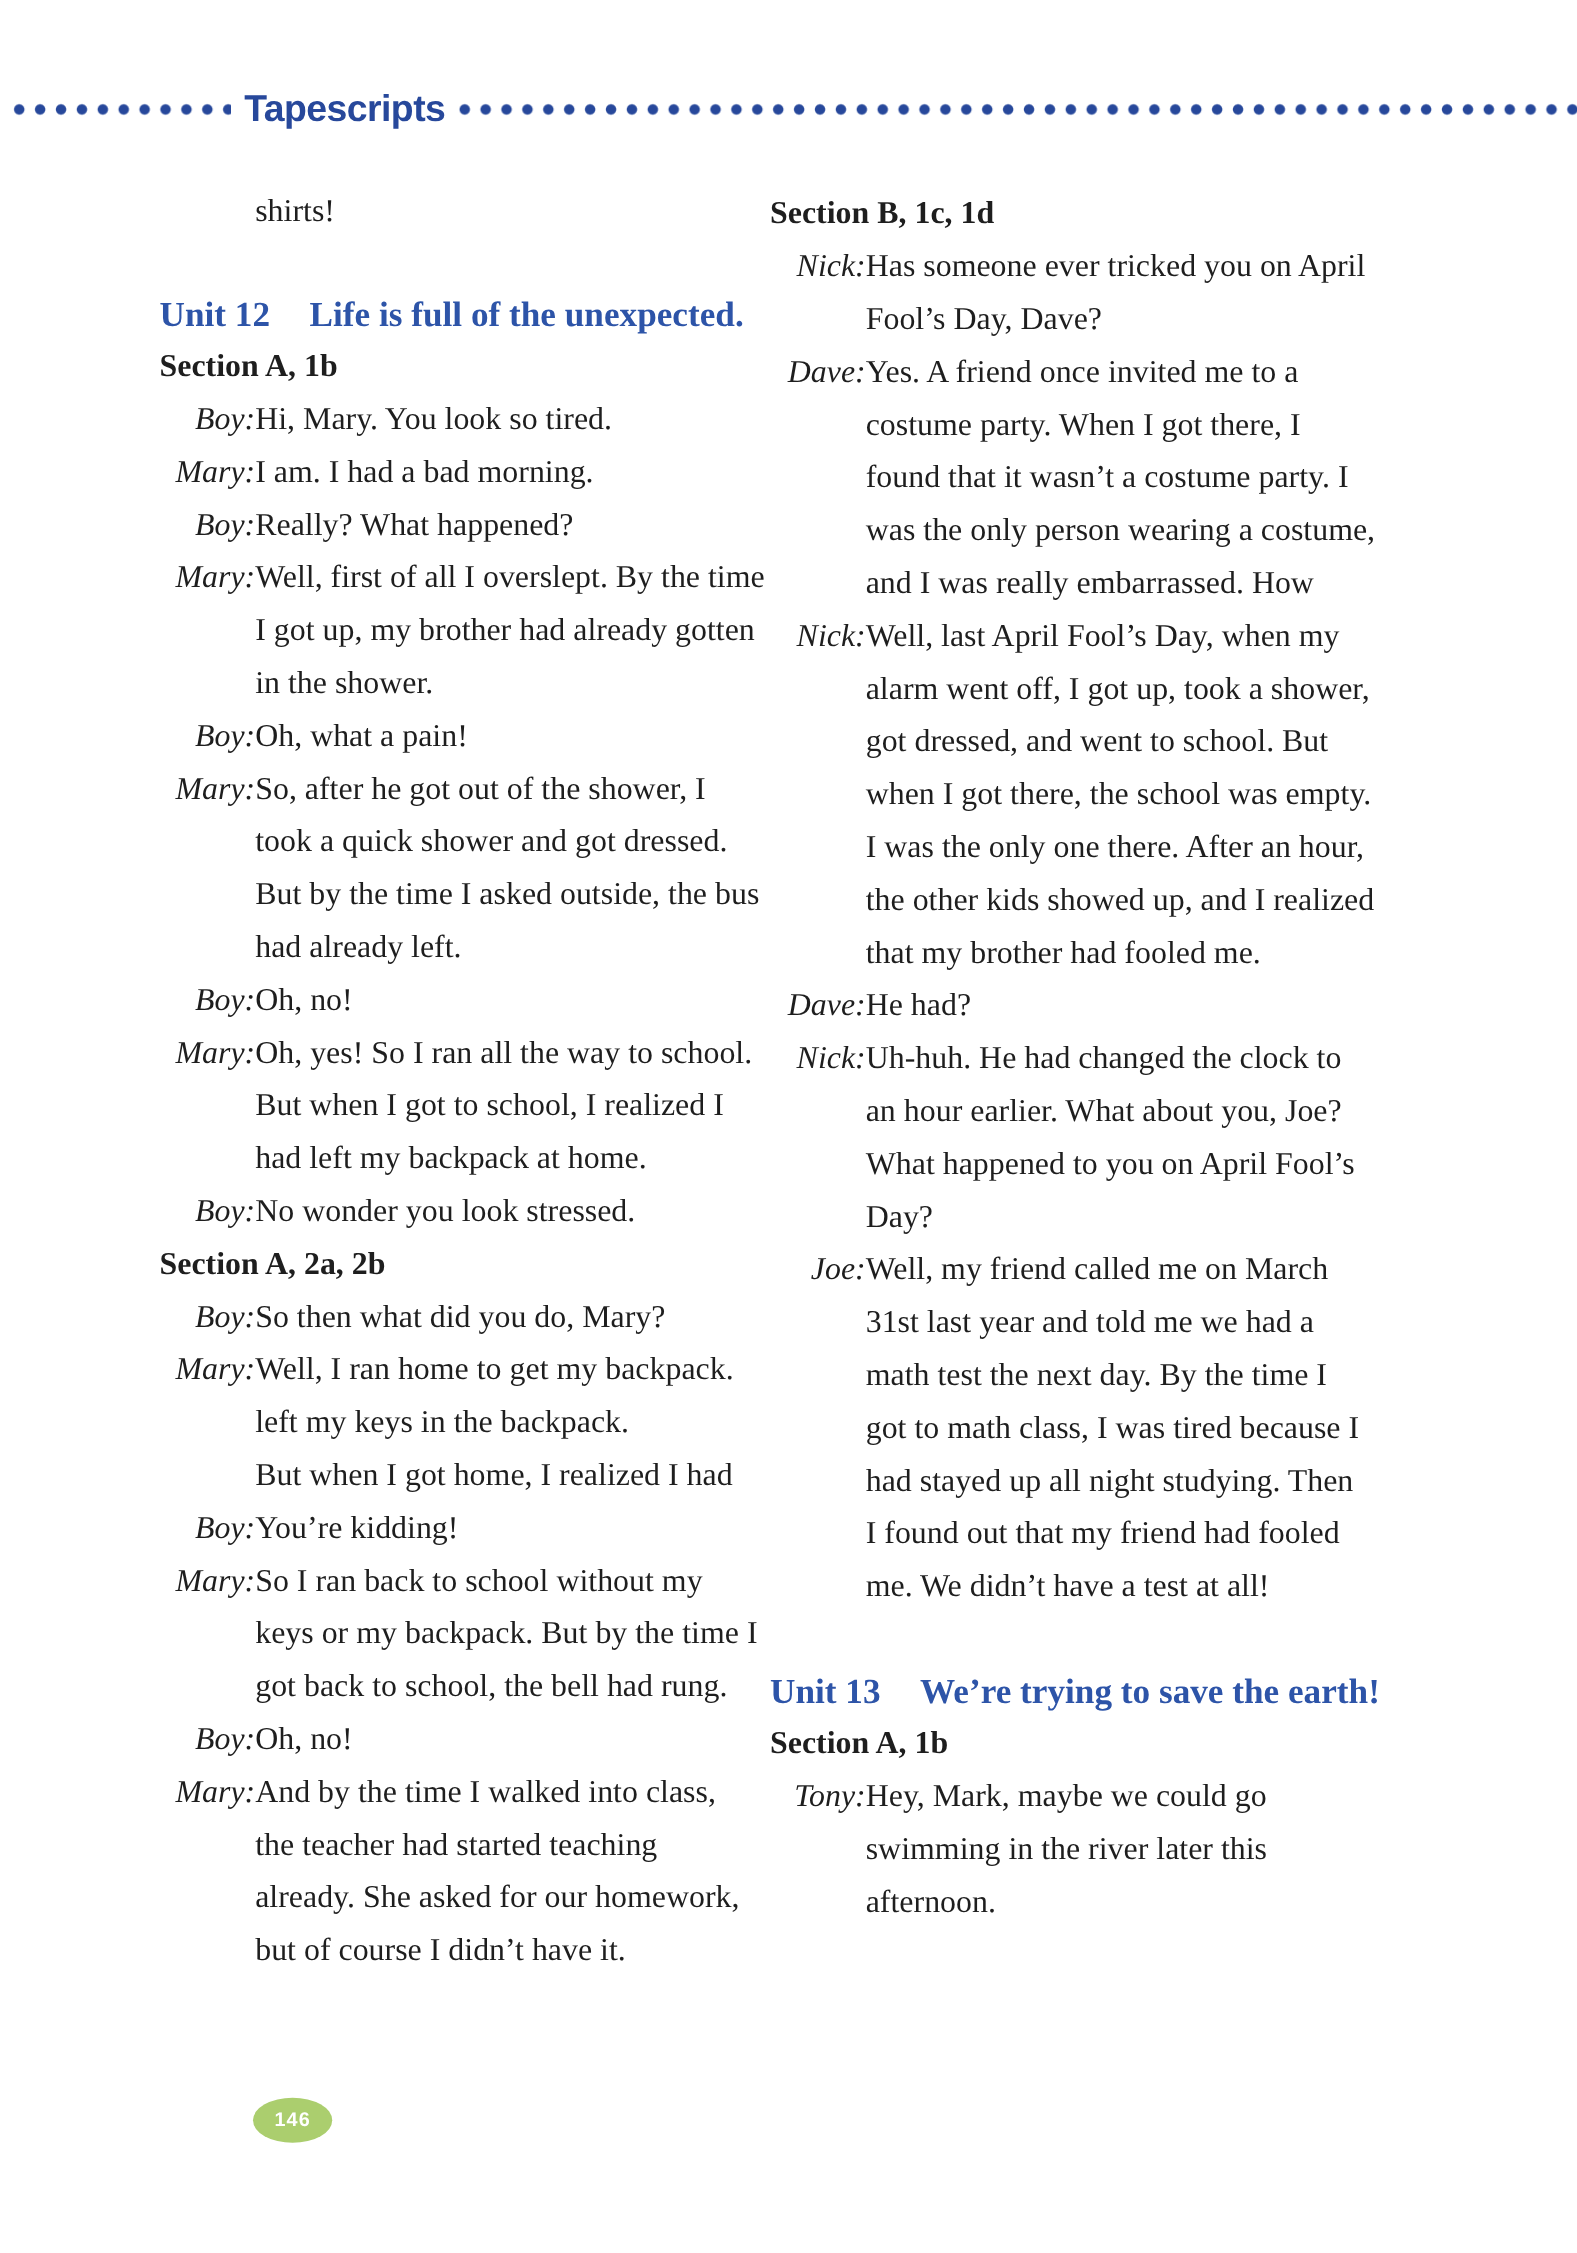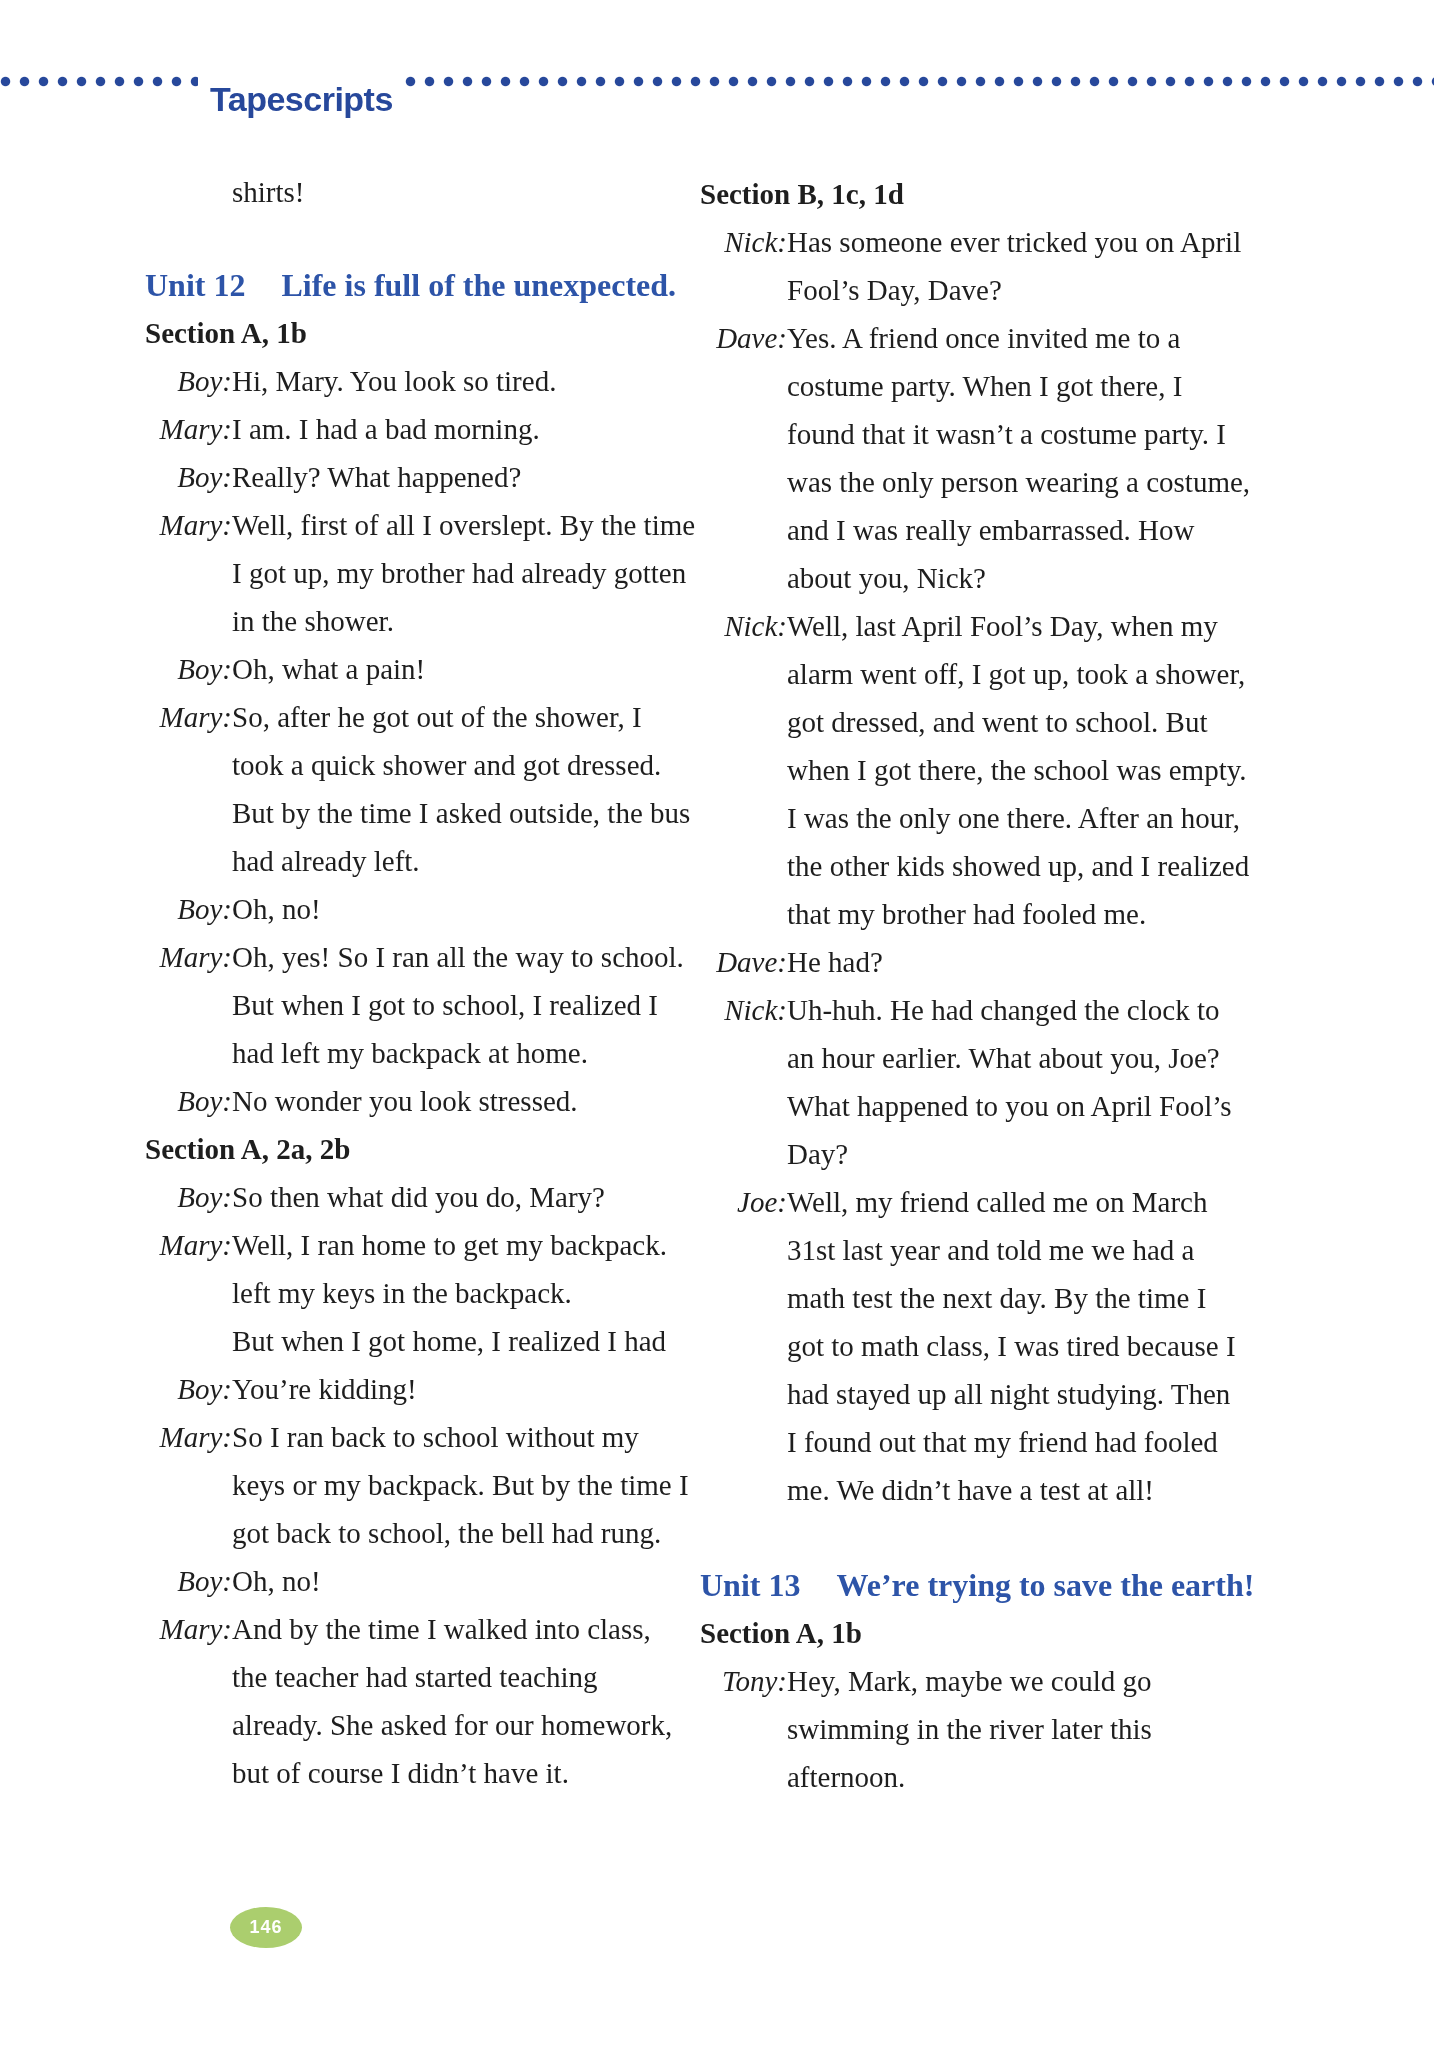--- a/index.html
+++ b/index.html
@@ -6,22 +6,22 @@
   .page{
     position:relative;
     width:1434px;height:2048px;
     background:#ffffff;
     font-family:"Liberation Serif","DejaVu Serif",serif;
     color:#1e1e1e;
     overflow:hidden;
   }
   
   .tape-header{
-    position:absolute;top:76px;left:0;right:0;height:46px;
-    display:flex;align-items:flex-start;
+    position:absolute;top:76px;left:12px;right:0;height:46px;
+    display:flex;align-items:center;
   }
   .dots{
     height:11px;
     background-image:radial-gradient(circle at 5.5px 5.5px, var(--header-blue,#27489b) 4.2px, rgba(0,0,0,0) 5.2px);
     background-size:19px 11px;
     background-repeat:repeat-x;
   }
   .dots-left{width:198px;flex:none;}
   .dots-right{flex:1;}
   .tape-title{
@@ -193,21 +193,20 @@
         </div>
       </div>
       <div class="turn">
         <div class="speaker">Dave:</div>
         <div class="text">
           <div class="line">Yes. A friend once invited me to a</div>
           <div class="line">costume party. When I got there, I</div>
           <div class="line">found that it wasn’t a costume party. I</div>
           <div class="line">was the only person wearing a costume,</div>
           <div class="line">and I was really embarrassed. How</div>
-          <div class="line">about you, Nick?</div>
         </div>
       </div>
       <div class="turn">
         <div class="speaker">Nick:</div>
         <div class="text">
           <div class="line">Well, last April Fool’s Day, when my</div>
           <div class="line">alarm went off, I got up, took a shower,</div>
           <div class="line">got dressed, and went to school. But</div>
           <div class="line">when I got there, the school was empty.</div>
           <div class="line">I was the only one there. After an hour,</div>

